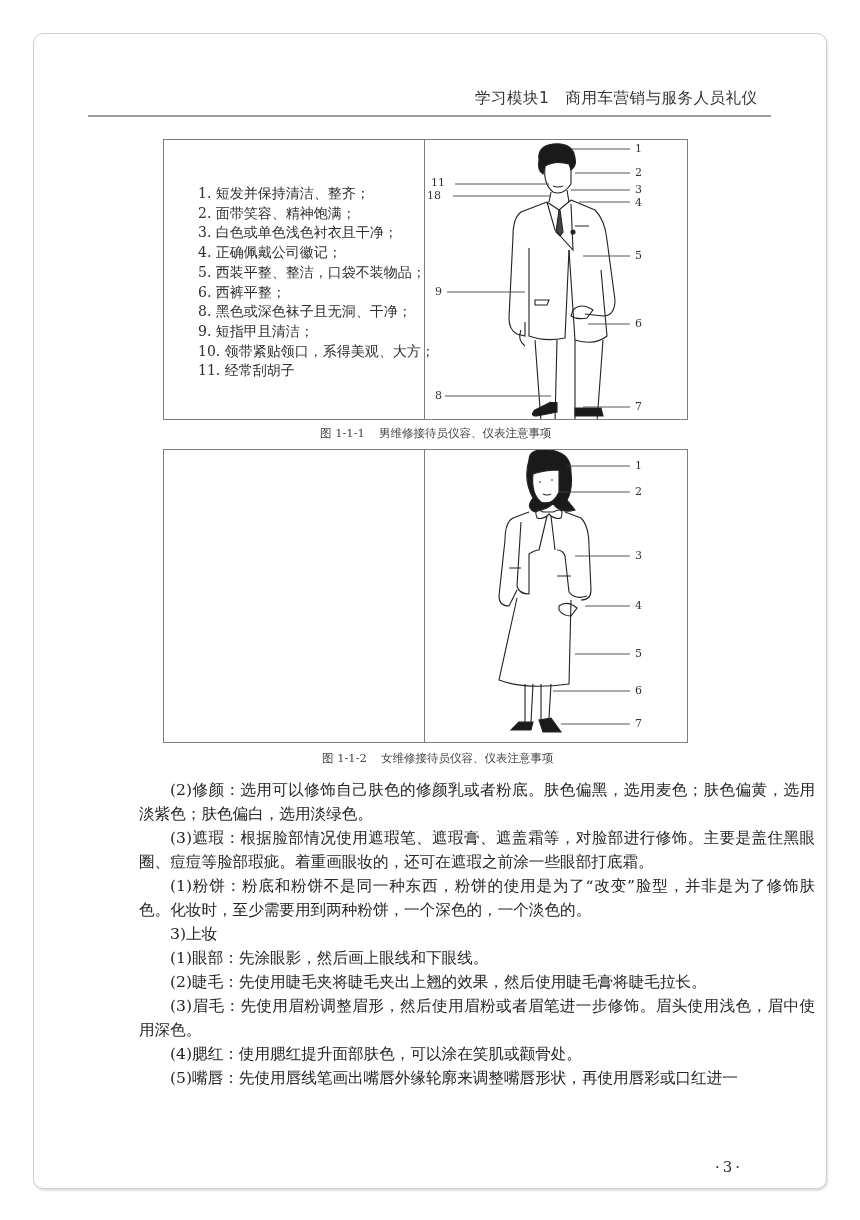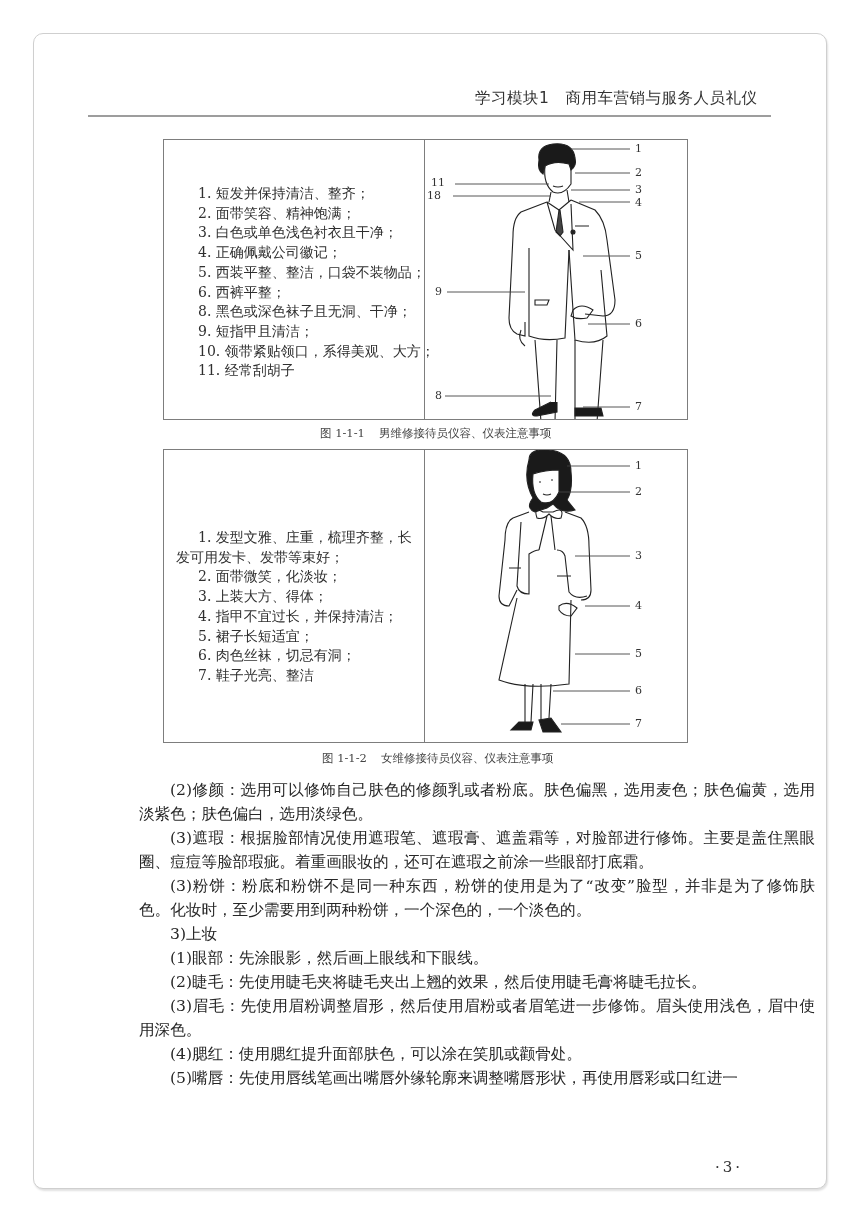--- a/index.html
+++ b/index.html
@@ -118,29 +118,20 @@
     <span class="callout-label" style="left:10px;top:145px">9</span>
     <span class="callout-label" style="left:2px;top:49px">18</span>
     <span class="callout-label" style="left:6px;top:36px">11</span>
   </div>
 </div>
 <div class="caption" style="left:300px;top:426px">
   <span>图 1-1-1</span><span class="gap"></span><span>男维修接待员仪容、仪表注意事项</span>
 </div>
 
 <div class="figure-box fig2">
-  <div class="notes">
-    <div class="item wrap">1. 发型文雅、庄重，梳理齐整，长发可用发卡、发带等束好；</div>
-    <div class="item">2. 面带微笑，化淡妆；</div>
-    <div class="item">3. 上装大方、得体；</div>
-    <div class="item">4. 指甲不宜过长，并保持清洁；</div>
-    <div class="item">5. 裙子长短适宜；</div>
-    <div class="item">6. 肉色丝袜，切忌有洞；</div>
-    <div class="item">7. 鞋子光亮、整洁</div>
-  </div>
   <div class="divider"></div>
   <div class="illus">
     <svg width="262" height="292" viewBox="0 0 262 292" fill="none" stroke="#222" stroke-width="1.1">
 
       <path d="M104 10 Q104 -2 124 0 Q146 2 146 22 Q148 40 142 50 L150 60 Q136 64 128 54 L122 58 L110 62 Q100 58 108 48 Q98 30 104 10Z" fill="#1a1a1a"></path>
 
       <path d="M108 24 Q106 44 116 52 Q128 56 134 42 L134 20 Q120 20 108 24Z" fill="#fff"></path>
       <path d="M114 32 L116 32 M126 30 L128 30 M118 44 Q122 46 126 44"></path>
 
       <path d="M118 62 Q108 56 112 68 Q118 70 124 64 Q130 70 136 68 Q140 56 128 62Z"></path>
@@ -179,21 +170,21 @@
     <span class="callout-label" style="left:210px;top:267px">7</span>
   </div>
 </div>
 <div class="caption" style="left:302px;top:751px">
   <span>图 1-1-2</span><span class="gap"></span><span>女维修接待员仪容、仪表注意事项</span>
 </div>
 
 <div class="body-text">
   <p class="para">(2)修颜：选用可以修饰自己肤色的修颜乳或者粉底。肤色偏黑，选用麦色；肤色偏黄，选用淡紫色；肤色偏白，选用淡绿色。</p>
   <p class="para">(3)遮瑕：根据脸部情况使用遮瑕笔、遮瑕膏、遮盖霜等，对脸部进行修饰。主要是盖住黑眼圈、痘痘等脸部瑕疵。着重画眼妆的，还可在遮瑕之前涂一些眼部打底霜。</p>
-  <p class="para">(3)粉饼：粉底和粉饼不是同一种东西，粉饼的使用是为了“改变”脸型，并非是为了修饰肤色。化妆时，至少需要用到两种粉饼，一个深色的，一个淡色的。</p>
+  <p class="para">(1)粉饼：粉底和粉饼不是同一种东西，粉饼的使用是为了“改变”脸型，并非是为了修饰肤色。化妆时，至少需要用到两种粉饼，一个深色的，一个淡色的。</p>
   <p class="para subhead">3)上妆</p>
   <p class="para">(1)眼部：先涂眼影，然后画上眼线和下眼线。</p>
   <p class="para">(2)睫毛：先使用睫毛夹将睫毛夹出上翘的效果，然后使用睫毛膏将睫毛拉长。</p>
   <p class="para">(3)眉毛：先使用眉粉调整眉形，然后使用眉粉或者眉笔进一步修饰。眉头使用浅色，眉中使用深色。</p>
   <p class="para">(4)腮红：使用腮红提升面部肤色，可以涂在笑肌或颧骨处。</p>
   <p class="para">(5)嘴唇：先使用唇线笔画出嘴唇外缘轮廓来调整嘴唇形状，再使用唇彩或口红进一</p>
 </div>
 
 <div class="page-number">·3·</div>
 

